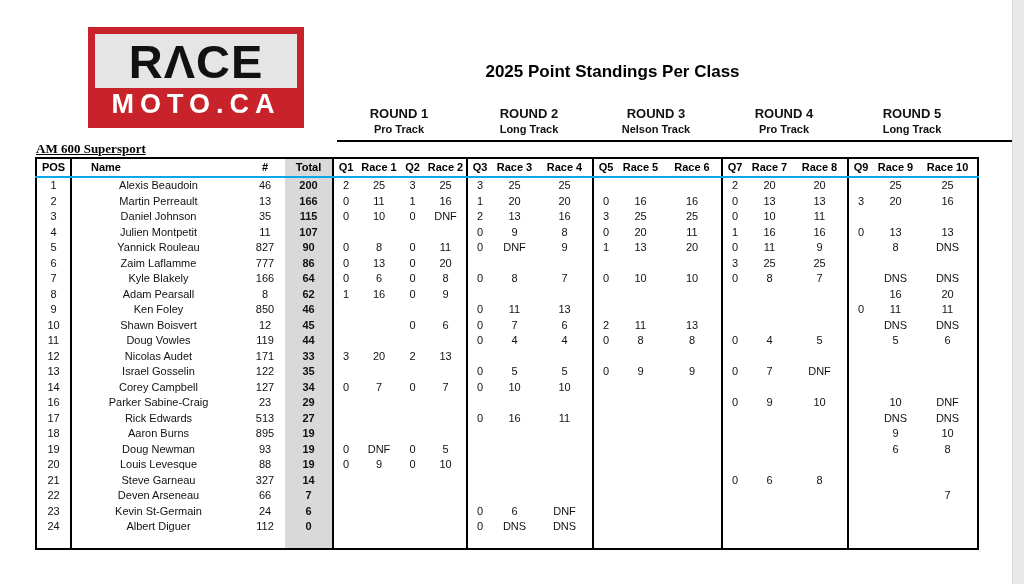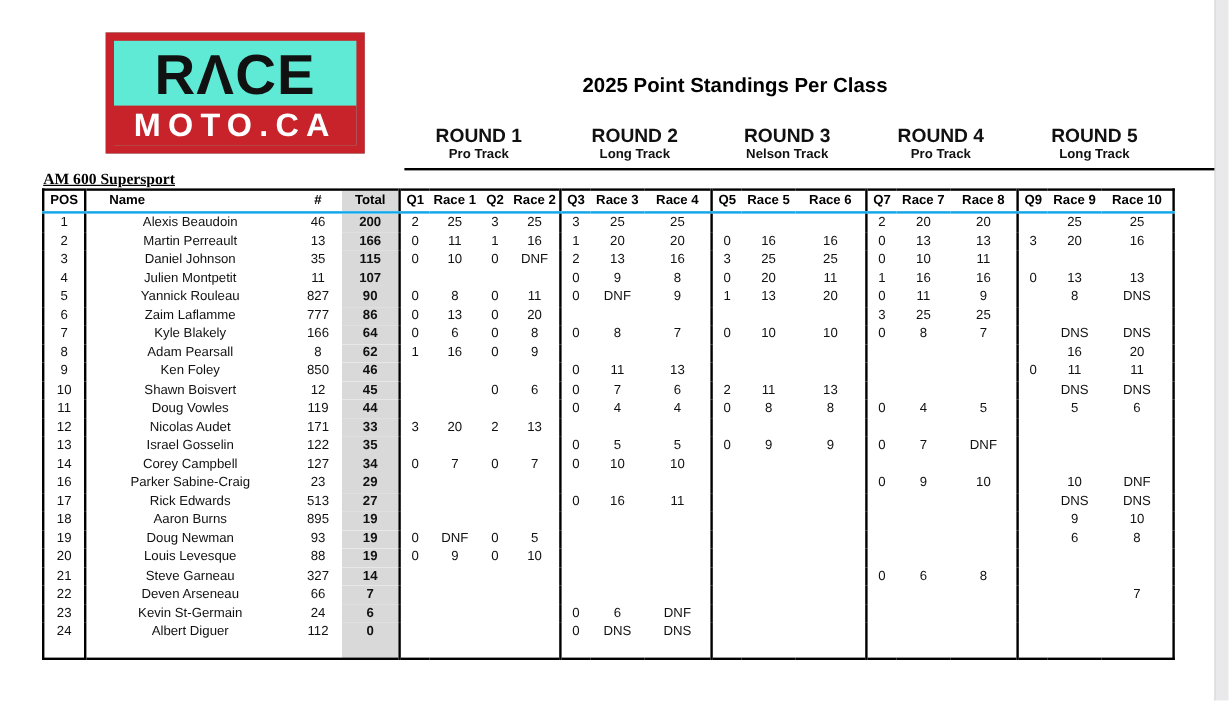--- a/index.html
+++ b/index.html
@@ -4,33 +4,33 @@
 <style>
   html,body{margin:0;padding:0;background:#fff;}
   #page{position:relative;width:1024px;height:584px;background:#ffffff;overflow:hidden;
         font-family:"Liberation Sans","DejaVu Sans",sans-serif;color:#111;}
 
   
   .edge-strip{position:absolute;right:0;top:0;width:11px;height:100%;
               background:#e9e9eb;border-left:1px solid #d9d9db;}
 
   
-  .logo{position:absolute;left:88px;top:27px;width:202px;border:7px solid #c8232b;background:#5eead4;}
+  .logo{position:absolute;left:88px;top:27px;width:202px;border:7px solid #c8232b;background:#e5e5e5;}
   .logo-top{height:54px;display:flex;align-items:center;justify-content:center;
             font-weight:bold;font-size:47px;letter-spacing:1px;color:#111;}
   .logo-bottom{height:33px;background:#c8232b;color:#fff;display:flex;align-items:center;
                justify-content:center;font-weight:bold;font-size:27px;letter-spacing:6px;}
 
   
   .doc-title{position:absolute;left:335px;top:62px;width:555px;text-align:center;
              font-weight:bold;font-size:17px;color:#000;}
 
   
   .round{position:absolute;top:106px;width:130px;text-align:center;}
-  .round .rname{font-weight:bold;font-size:16px;line-height:16px;}
+  .round .rname{font-weight:bold;font-size:13px;line-height:16px;}
   .round .rtrack{font-weight:bold;font-size:11px;line-height:14px;}
   .round-underline{position:absolute;left:337px;top:140px;width:675px;height:2px;background:#000;}
 
   .class-label{position:absolute;left:36px;top:141px;font-weight:bold;font-size:13px;
                text-decoration:underline;color:#000;font-family:Liberation Serif, serif;}
 
   
   table.standings{position:absolute;left:35px;top:157px;border-collapse:collapse;
                   table-layout:fixed;width:942px;border:2px solid #000;}
   table.standings th,table.standings td{padding:0;margin:0;overflow:hidden;white-space:nowrap;}

